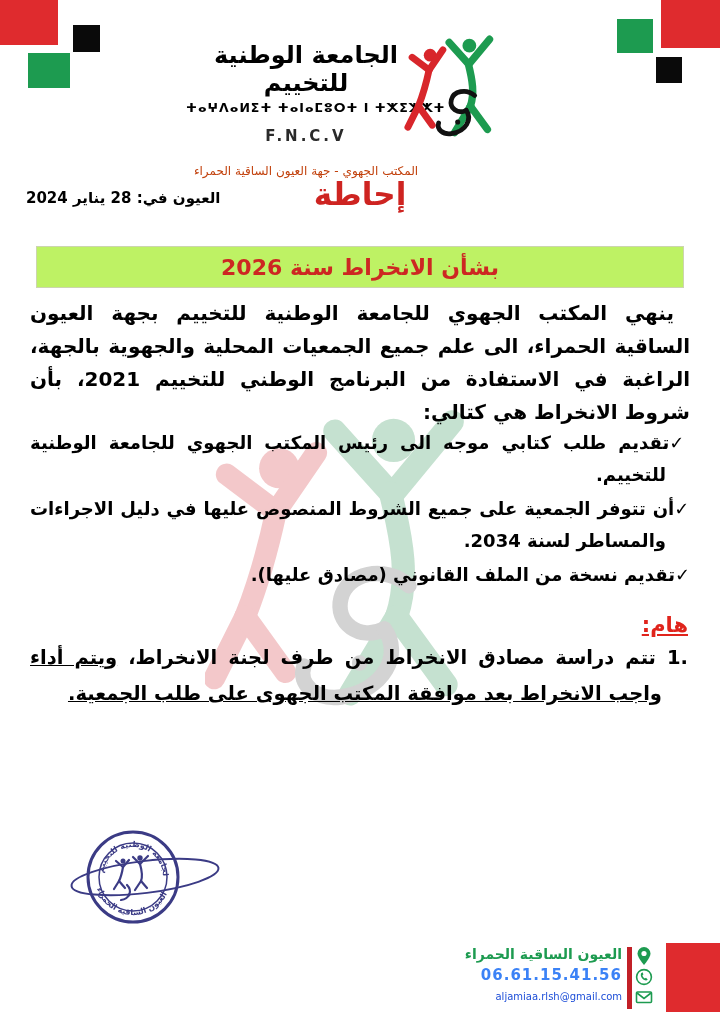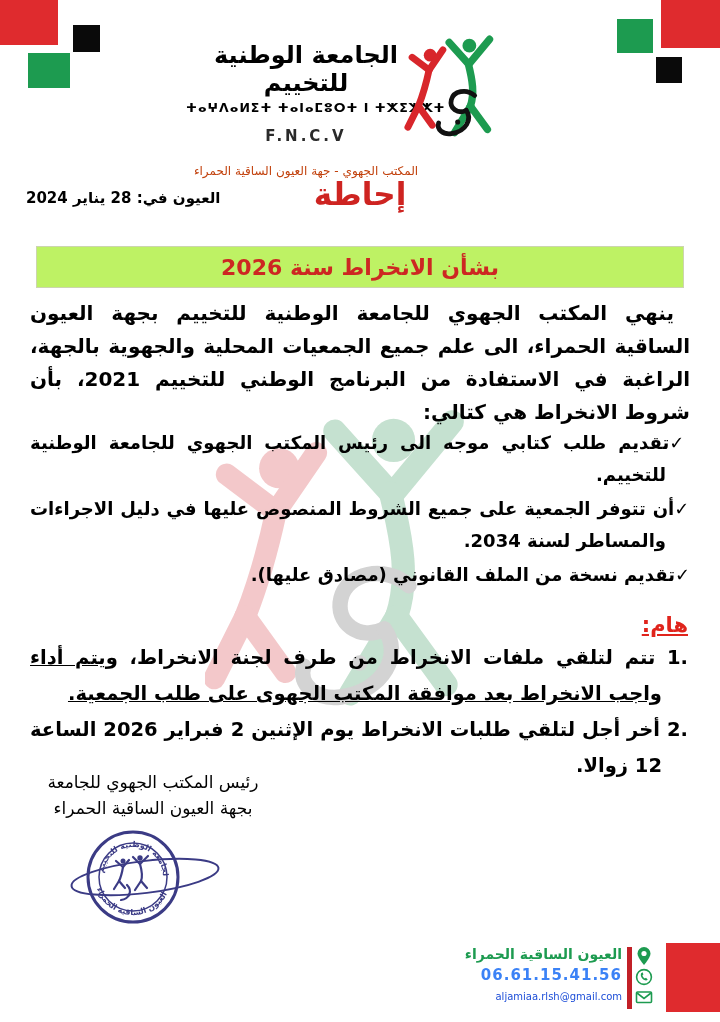--- a/index.html
+++ b/index.html
@@ -167,32 +167,24 @@
       <span class="check">✓</span><span>تقديم نسخة من الملف القانوني (مصادق عليها).</span>
     </div>
   </div>
 
   <div class="abs important-block layer">
     <div>
       <span class="imp-label">هام:</span>
     </div>
     <div class="note">
       <span class="num">1.</span>
-      <span>تتم لتلقي ملفات الانخراط من طرف لجنة الانخراط، </span><span class="ul">ويتم أداء واجب الانخراط بعد موافقة المكتب الجهوى على طلب الجمعية.</span>
-    </div>
-    <div class="note">
-      <span class="num">2.</span>
-      <span>أخر أجل لتلقي طلبات الانخراط يوم الإثنين 2 فبراير 2026 الساعة 12 زوالا.</span><span class="ul"></span>
-    </div>
-  </div>
-
-  <div class="abs signature layer">
-    <div>رئيس المكتب الجهوي للجامعة</div>
-    <div>بجهة العيون الساقية الحمراء</div>
-  </div>
+      <span>تتم دراسة مصادق الانخراط من طرف لجنة الانخراط، </span><span class="ul">ويتم أداء واجب الانخراط بعد موافقة المكتب الجهوى على طلب الجمعية.</span>
+    </div>
+  </div>
+
 
   <svg class="abs stamp-svg layer" width="168" height="108" viewBox="0 0 168 108">
     <ellipse cx="90" cy="54" rx="74" ry="16" transform="rotate(-7 90 54)" fill="none" stroke="#3b3b85" stroke-width="2"></ellipse>
     <circle cx="78" cy="54" r="45" fill="none" stroke="#3b3b85" stroke-width="3"></circle>
     <circle cx="78" cy="54" r="34" fill="none" stroke="#3b3b85" stroke-width="1.5"></circle>
     <defs>
       <path id="arcTop" d="M 48,54 A 30,30 0 1 1 108,54"></path>
       <path id="arcBot" d="M 40,54 A 38,38 0 0 0 116,54"></path>
     </defs>
     <text font-size="8" fill="#3b3b85" font-weight="bold">

